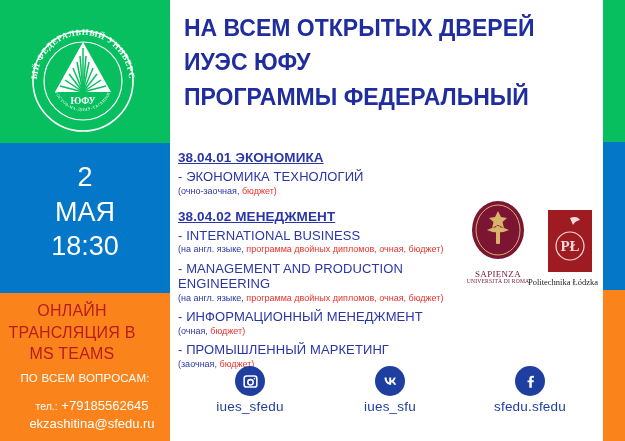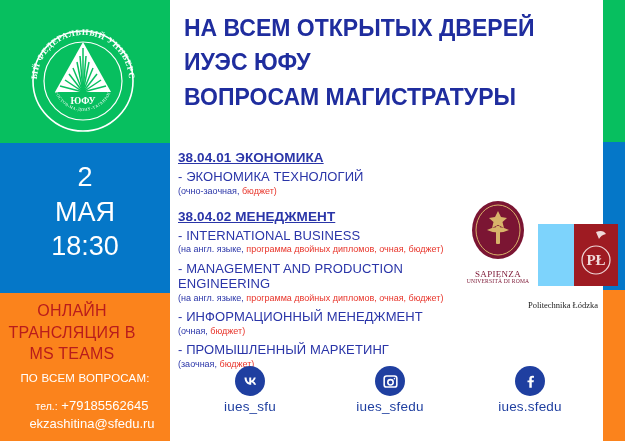--- a/index.html
+++ b/index.html
@@ -51,22 +51,22 @@
   .note-red{color:#e8342a;text-align:center;}
   .gap{height:7px;}
 
   
   .partners{position:absolute;left:462px;top:196px;width:140px;height:110px;}
   .sapienza{position:absolute;left:0;top:4px;width:72px;text-align:center;}
   .sap-label{font-family:"Liberation Serif","DejaVu Serif",serif;color:#7b1533;
              font-size:9px;line-height:1.05;letter-spacing:.3px;margin-top:2px;}
   .sap-label .sub{font-size:5.6px;letter-spacing:.2px;display:block;}
   .lodz{position:absolute;left:76px;top:14px;width:64px;text-align:center;}
-  .lodz-mark{width:44px;height:62px;background:#7dd3fc;margin:14px auto;
-             position:relative;padding-left:36px;}
+  .lodz-mark{width:44px;height:62px;background:#ef4444;margin:0 auto;
+             position:relative;}
   .lodz-label{font-family:"Liberation Serif","DejaVu Serif",serif;color:#222;
               font-size:8.5px;margin-top:5px;white-space:nowrap;margin-left:-14px;}
 
   
   .socials{position:absolute;left:180px;top:366px;width:420px;
            display:flex;justify-content:space-around;align-items:flex-start;}
   .soc{width:110px;text-align:center;}
   .soc-ico{width:30px;height:30px;border-radius:50%;background:#1f3fa0;
            margin:0 auto 3px;display:flex;align-items:center;justify-content:center;}
   .soc-ico svg{display:block;}
@@ -120,21 +120,21 @@
       </text>
       <text font-family="Liberation Serif, serif" font-size="4.2" fill="#ffffff" letter-spacing="0.5">
         <textPath href="#ringBot2" startOffset="50%" text-anchor="middle">РОСТОВ-НА-ДОНУ-ТАГАНРОГ</textPath>
       </text>
     </svg>
   </div>
 
   <div class="headline">
     <div class="h2">НА ВСЕМ ОТКРЫТЫХ ДВЕРЕЙ</div>
     <div class="h2 ln2">ИУЭС ЮФУ</div>
-    <div class="h3">ВОПРОСАМ МАГИСТРАТУРЫ</div>
+    <div class="h3">ПРОГРАММЫ ФЕДЕРАЛЬНЫЙ</div>
   </div>
 
   <div class="date-block">
     <div>2</div>
     <div>МАЯ</div>
     <div>18:30</div>
   </div>
 
   <div class="online-block">
     <div>ОНЛАЙН</div>
@@ -192,38 +192,38 @@
         </svg>
       </div>
       <div class="lodz-label">Politechnika Łódzka</div>
     </div>
   </div>
 
   <div class="socials">
       <div class="soc">
         <div class="soc-ico">
           <svg width="19" height="19" viewBox="0 0 24 24">
-            <path fill="#ffffff" d="M12.8 16.2c-5 0-8.2-3.5-8.4-9.2h2.6c.1 4.2 2 6 3.4 6.4V7h2.5v3.8c1.4-.2 2.8-1.8 3.3-3.8h2.4c-.4 2.4-1.9 4-3 4.7 1.1.6 2.8 2 3.5 4.5h-2.7c-.5-1.6-1.8-2.9-3.5-3.1v3.1z"></path>
-          </svg>
-        </div>
-        <div class="soc-label">iues_sfu</div>
-      </div>
-      <div class="soc">
-        <div class="soc-ico">
-          <svg width="19" height="19" viewBox="0 0 24 24">
             <rect x="4" y="5" width="16" height="14" rx="3" fill="none" stroke="#fff" stroke-width="2"></rect>
             <circle cx="12" cy="13" r="3.4" fill="none" stroke="#fff" stroke-width="2"></circle>
             <circle cx="17" cy="8.4" r="1" fill="#fff"></circle>
           </svg>
         </div>
         <div class="soc-label">iues_sfedu</div>
       </div>
       <div class="soc">
         <div class="soc-ico">
           <svg width="19" height="19" viewBox="0 0 24 24">
+            <path fill="#ffffff" d="M12.8 16.2c-5 0-8.2-3.5-8.4-9.2h2.6c.1 4.2 2 6 3.4 6.4V7h2.5v3.8c1.4-.2 2.8-1.8 3.3-3.8h2.4c-.4 2.4-1.9 4-3 4.7 1.1.6 2.8 2 3.5 4.5h-2.7c-.5-1.6-1.8-2.9-3.5-3.1v3.1z"></path>
+          </svg>
+        </div>
+        <div class="soc-label">iues_sfu</div>
+      </div>
+      <div class="soc">
+        <div class="soc-ico">
+          <svg width="19" height="19" viewBox="0 0 24 24">
             <path fill="#ffffff" d="M13.6 20v-7h2.3l.4-2.7h-2.7V8.6c0-.8.2-1.3 1.3-1.3h1.5V4.9c-.3 0-1.2-.1-2.2-.1-2.2 0-3.7 1.3-3.7 3.8v2.1H8.2V13h2.3v7z"></path>
           </svg>
         </div>
-        <div class="soc-label">iues.sfedu</div>
+        <div class="soc-label">sfedu.sfedu</div>
       </div>
     </div>
 
 </div>
 
 </body></html>

